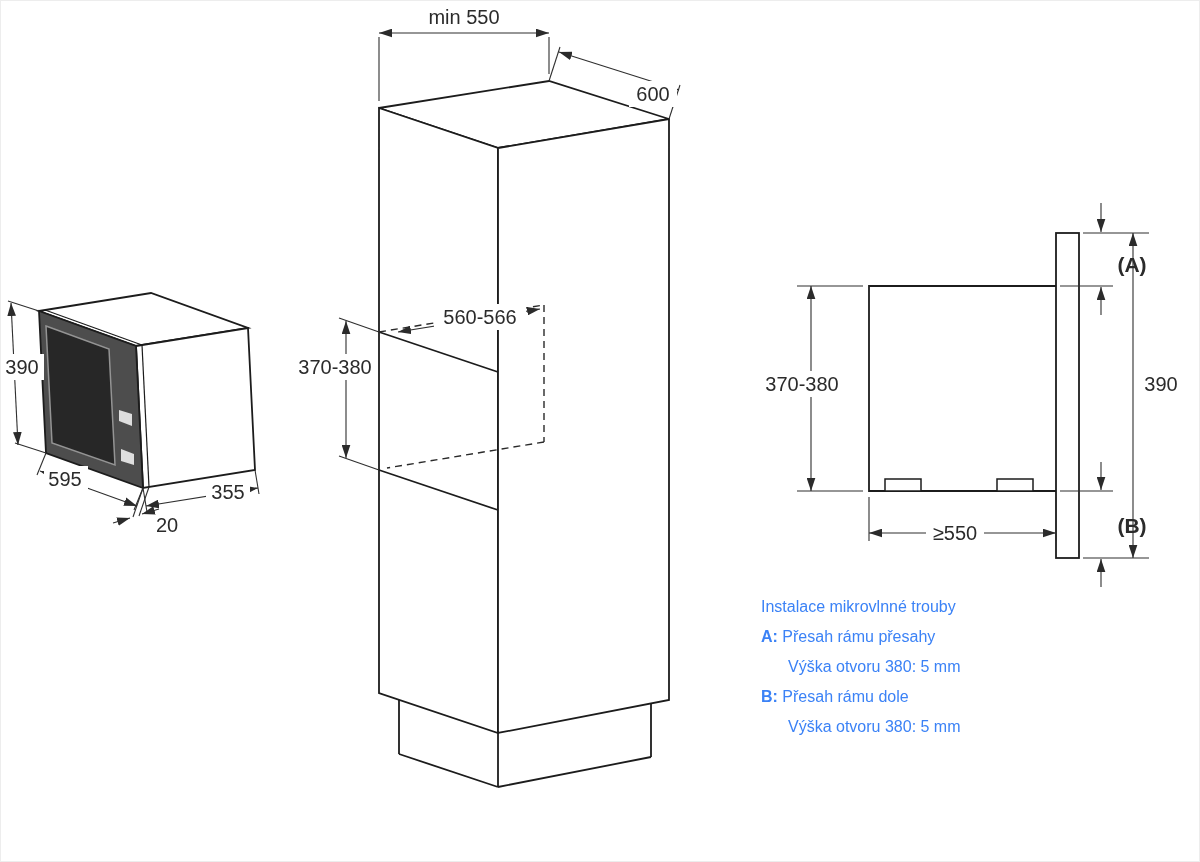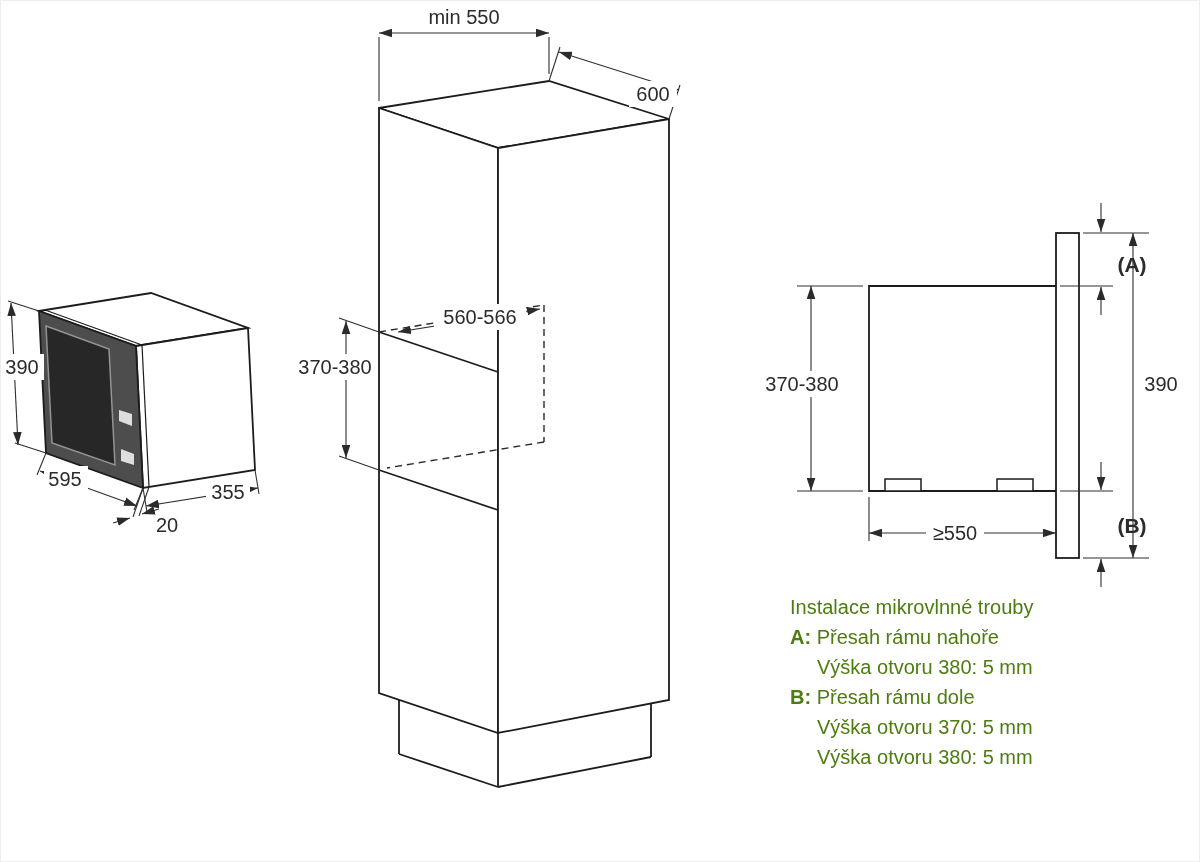--- a/index.html
+++ b/index.html
@@ -2,22 +2,22 @@
 <html><head>
 <meta charset="utf-8">
 <style>
   html,body{margin:0;padding:0;background:#ffffff;}
   .stage{
     position:relative;width:1200px;height:862px;background:#fff;
     border:1px solid #ededed;box-sizing:border-box;overflow:hidden;
     font-family:"Liberation Sans",sans-serif;
   }
   .stage svg{position:absolute;left:0;top:0;}
-  .notes{position:absolute;left:789px;top:591px;width:404px;color:#4d7c0f;
-    font-size:20px;line-height:30px;font-family:"Liberation Sans",sans-serif;}
+  .notes{position:absolute;left:760px;top:591px;width:404px;color:#3b82f6;
+    font-size:16px;line-height:30px;font-family:"Liberation Sans",sans-serif;}
   .notes .indent{padding-left:27px;}
   .notes .key{font-weight:bold;}
   svg text{font-family:"Liberation Sans",sans-serif;font-size:20px;fill:#2b2b2b;}
   svg text.big{font-size:21px;font-weight:bold;}
   .obj{fill:#ffffff;stroke:#1c1c1c;stroke-width:1.8;}
   .ln{stroke:#1c1c1c;stroke-width:1.8;fill:none;}
   .thin{stroke:#1c1c1c;stroke-width:1.2;fill:none;}
   .dash{stroke:#2a2a2a;stroke-width:1.4;fill:none;stroke-dasharray:7 5;}
   .dim{stroke:#2f2f2f;stroke-width:1.1;fill:none;}
   .bg{fill:#ffffff;}
@@ -168,20 +168,19 @@
       <path class="dim" d="M1055,496 L1055,540"></path>
       <path class="dim" d="M868,532 L1055,532" marker-start="url(#arr)" marker-end="url(#arr)"></path>
       <rect class="bg" x="925" y="519" width="58" height="26"></rect>
       <text x="954" y="539" text-anchor="middle">≥550</text>
     </g>
   </g>
 </svg>
 
 <div class="notes">
   <div>Instalace mikrovlnné trouby</div>
-  <div><span class="key">A:</span> <span>Přesah rámu nahoře</span></div>
+  <div><span class="key">A:</span> <span>Přesah rámu přesahy</span></div>
   <div class="indent">Výška otvoru 380: 5 mm</div>
   <div><span class="key">B:</span> <span>Přesah rámu dole</span></div>
-  <div class="indent">Výška otvoru 370: 5 mm</div>
   <div class="indent">Výška otvoru 380: 5 mm</div>
 </div>
 
 </div>
 
 </body></html>

